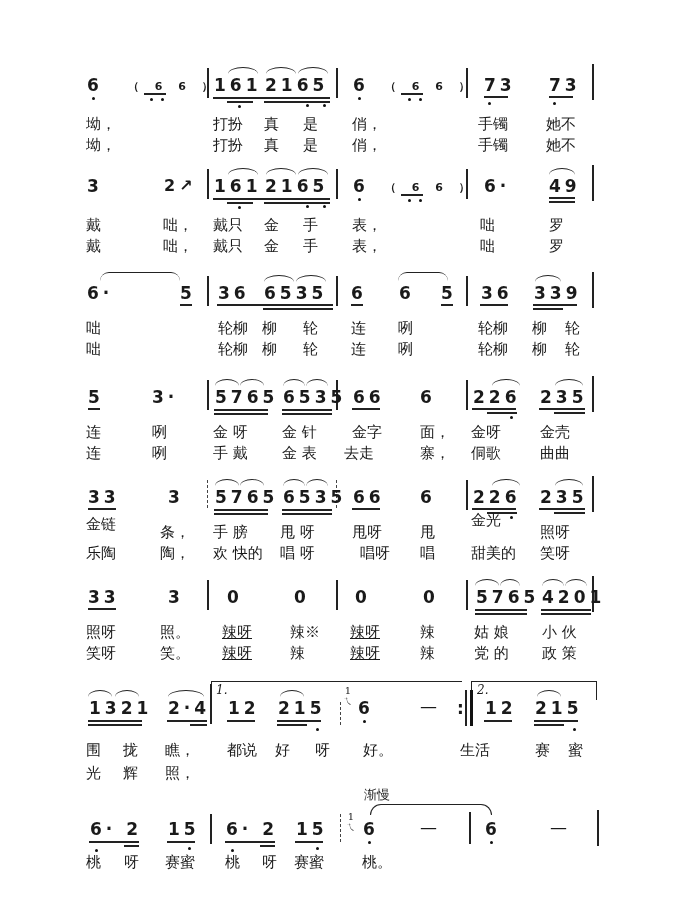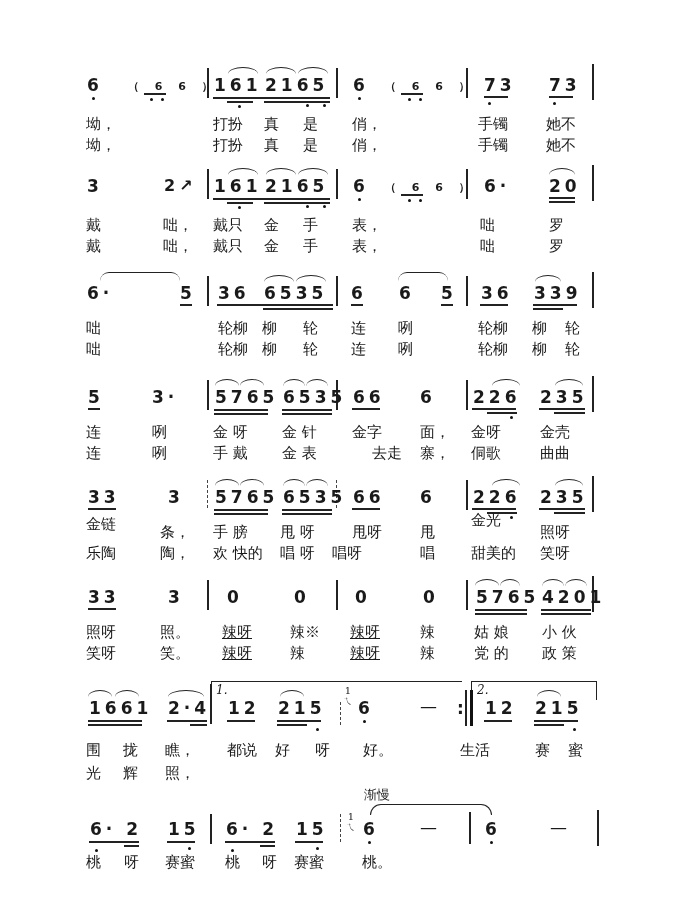--- a/index.html
+++ b/index.html
@@ -107,21 +107,21 @@
 
   <span class="n" style="left:353px;top:75px">6</span>
   <div class="dot" style="left:358px;top:97px"></div>
   <span class="n small" style="left:385px;top:79px">（ 6 6 ）</span>
   <div class="u1" style="left:401px;top:93px;width:22px"></div>
   <div class="dot" style="left:408px;top:98px"></div>
   <div class="dot" style="left:419px;top:98px"></div>
 
   <span class="n" style="left:484px;top:75px">6·</span>
   <div class="slur" style="left:549px;top:67px;width:26px"></div>
-  <span class="n" style="left:549px;top:75px">20</span>
+  <span class="n" style="left:549px;top:75px">49</span>
   <div class="u1" style="left:549px;top:96px;width:26px"></div>
   <div class="u2" style="left:549px;top:100px;width:26px"></div>
 
   <span class="lyr" style="left:86px;top:115px">戴</span>
   <span class="lyr" style="left:163px;top:115px">咄，</span>
   <span class="lyr" style="left:213px;top:115px">戴只</span>
   <span class="lyr" style="left:264px;top:115px">金</span>
   <span class="lyr" style="left:303px;top:115px">手</span>
   <span class="lyr" style="left:352px;top:115px">表，</span>
   <span class="lyr" style="left:480px;top:115px">咄</span>
@@ -231,21 +231,21 @@
   <span class="lyr" style="left:282px;top:111px">金 针</span>
   <span class="lyr" style="left:352px;top:111px">金字</span>
   <span class="lyr" style="left:420px;top:111px">面，</span>
   <span class="lyr" style="left:471px;top:111px">金呀</span>
   <span class="lyr" style="left:540px;top:111px">金壳</span>
 
   <span class="lyr" style="left:86px;top:132px">连</span>
   <span class="lyr" style="left:152px;top:132px">咧</span>
   <span class="lyr" style="left:213px;top:132px">手 戴</span>
   <span class="lyr" style="left:282px;top:132px">金 表</span>
-  <span class="lyr" style="left:372px;top:132px">去走</span>
+  <span class="lyr" style="left:344px;top:132px">去走</span>
   <span class="lyr" style="left:420px;top:132px">寨，</span>
   <span class="lyr" style="left:471px;top:132px">侗歌</span>
   <span class="lyr" style="left:540px;top:132px">曲曲</span>
 </div>
 
 <div class="sys" style="top:412px">
   <div class="bar dotted" style="left:207px;top:68px;height:30px"></div>
   <div class="bar dotted" style="left:336px;top:68px;height:30px"></div>
   <div class="bar" style="left:466px;top:68px;height:30px"></div>
   <div class="bar" style="left:592px;top:64px;height:36px"></div>
@@ -285,21 +285,21 @@
   <span class="lyr" style="left:280px;top:111px">甩 呀</span>
   <span class="lyr" style="left:352px;top:111px">甩呀</span>
   <span class="lyr" style="left:420px;top:111px">甩</span>
   <span class="lyr" style="left:471px;top:99px">金光</span>
   <span class="lyr" style="left:540px;top:111px">照呀</span>
 
   <span class="lyr" style="left:86px;top:132px">乐陶</span>
   <span class="lyr" style="left:160px;top:132px">陶，</span>
   <span class="lyr" style="left:213px;top:132px">欢 快的</span>
   <span class="lyr" style="left:280px;top:132px">唱 呀</span>
-  <span class="lyr" style="left:332px;top:132px">唱呀</span>
+  <span class="lyr" style="left:360px;top:132px">唱呀</span>
   <span class="lyr" style="left:420px;top:132px">唱</span>
   <span class="lyr" style="left:471px;top:132px">甜美的</span>
   <span class="lyr" style="left:540px;top:132px">笑呀</span>
 </div>
 
 <div class="sys" style="top:512px">
   <div class="bar" style="left:207px;top:68px;height:30px"></div>
   <div class="bar" style="left:336px;top:68px;height:30px"></div>
   <div class="bar" style="left:466px;top:68px;height:30px"></div>
   <div class="bar" style="left:592px;top:64px;height:36px"></div>
@@ -348,21 +348,21 @@
   <div class="volta" style="left:471px;top:65px;width:124px;border-right:1.5px solid #222"></div>
   <span class="volta-num" style="left:477px;top:67px">2.</span>
 
   <div class="bar" style="left:210px;top:68px;height:40px"></div>
   <div class="bar dotted" style="left:340px;top:86px;height:24px"></div>
   <div class="bar" style="left:465px;top:74px;height:36px"></div>
   <div class="bar thick" style="left:470px;top:74px;height:36px"></div>
 
   <div class="slur" style="left:88px;top:74px;width:24px"></div>
   <div class="slur" style="left:115px;top:74px;width:24px"></div>
-  <span class="n" style="left:89px;top:82px">1661</span>
+  <span class="n" style="left:89px;top:82px">1321</span>
   <div class="u1" style="left:88px;top:104px;width:54px"></div>
   <div class="u2" style="left:88px;top:108px;width:54px"></div>
   <div class="slur" style="left:168px;top:74px;width:36px"></div>
   <span class="n" style="left:168px;top:82px">2·4</span>
   <div class="u1" style="left:167px;top:104px;width:40px"></div>
   <div class="u2" style="left:190px;top:108px;width:17px"></div>
 
   <span class="n" style="left:228px;top:82px">12</span>
   <div class="u1" style="left:227px;top:104px;width:28px"></div>
   <div class="slur" style="left:280px;top:74px;width:24px"></div>

